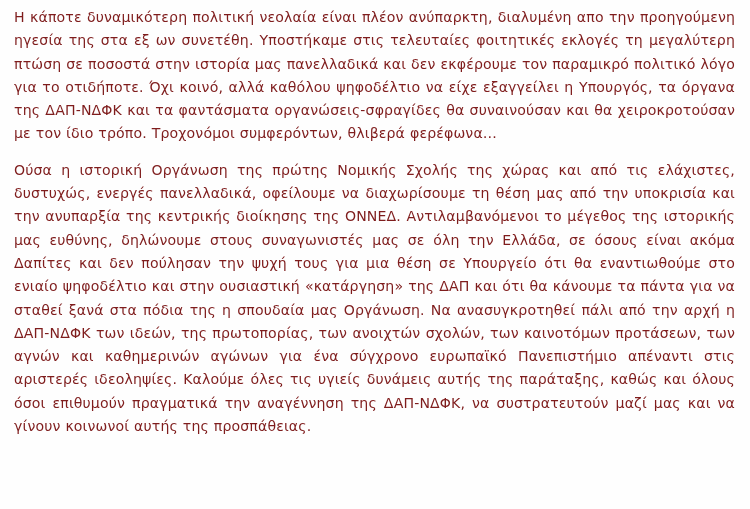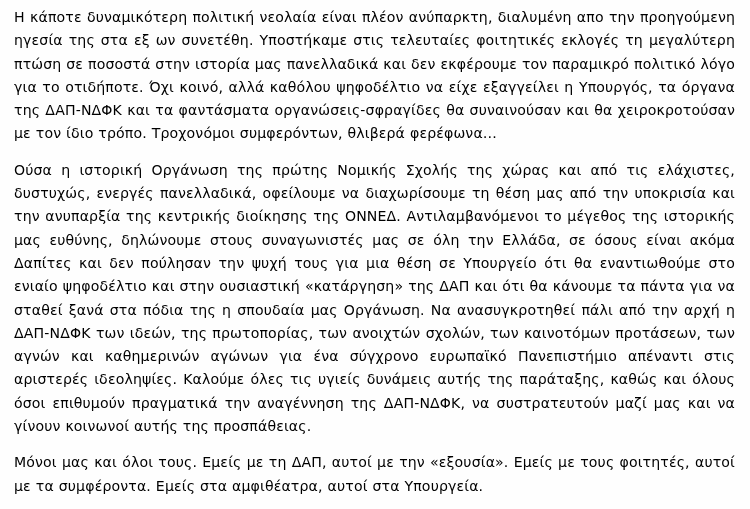--- a/index.html
+++ b/index.html
@@ -21,33 +21,32 @@
     height: 509px;
     padding: 6px 15px 0 14px;
     background: #fefefe;
   }
   .para {
     margin: 0 0 13px 0;
     font-size: 14.1px;
     line-height: 23.3px;
     text-align: justify;
     text-justify: inter-word;
-    color: #000000;
+    color: #7f1d1d;
     letter-spacing: 0.01em;
     word-spacing: 0.02em;
     hyphens: none;
   }
   .para:last-of-type {
     margin-bottom: 0;
   }
 </style>
 </head>
 <body>
 
 <div class="page">
 
   <p class="para">Η κάποτε δυναμικότερη πολιτική νεολαία είναι πλέον ανύπαρκτη, διαλυμένη απο την προηγούμενη ηγεσία της στα εξ ων συνετέθη. Υποστήκαμε στις τελευταίες φοιτητικές εκλογές τη μεγαλύτερη πτώση σε ποσοστά στην ιστορία μας πανελλαδικά και δεν εκφέρουμε τον παραμικρό πολιτικό λόγο για το οτιδήποτε. Όχι κοινό, αλλά καθόλου ψηφοδέλτιο να είχε εξαγγείλει η Υπουργός, τα όργανα της ΔΑΠ-ΝΔΦΚ και τα φαντάσματα οργανώσεις-σφραγίδες θα συναινούσαν και θα χειροκροτούσαν με τον ίδιο τρόπο. Τροχονόμοι συμφερόντων, θλιβερά φερέφωνα…</p>
 
   <p class="para">Ούσα η ιστορική Οργάνωση της πρώτης Νομικής Σχολής της χώρας και από τις ελάχιστες, δυστυχώς, ενεργές πανελλαδικά, οφείλουμε να διαχωρίσουμε τη θέση μας από την υποκρισία και την ανυπαρξία της κεντρικής διοίκησης της ΟΝΝΕΔ. Αντιλαμβανόμενοι το μέγεθος της ιστορικής μας ευθύνης, δηλώνουμε στους συναγωνιστές μας σε όλη την Ελλάδα, σε όσους είναι ακόμα Δαπίτες και δεν πούλησαν την ψυχή τους για μια θέση σε Υπουργείο ότι θα εναντιωθούμε στο ενιαίο ψηφοδέλτιο και στην ουσιαστική «κατάργηση» της ΔΑΠ και ότι θα κάνουμε τα πάντα για να σταθεί ξανά στα πόδια της η σπουδαία μας Οργάνωση. Να ανασυγκροτηθεί πάλι από την αρχή η ΔΑΠ-ΝΔΦΚ των ιδεών, της πρωτοπορίας, των ανοιχτών σχολών, των καινοτόμων προτάσεων, των αγνών και καθημερινών αγώνων για ένα σύγχρονο ευρωπαϊκό Πανεπιστήμιο απέναντι στις αριστερές ιδεοληψίες. Καλούμε όλες τις υγιείς δυνάμεις αυτής της παράταξης, καθώς και όλους όσοι επιθυμούν πραγματικά την αναγέννηση της ΔΑΠ-ΝΔΦΚ, να συστρατευτούν μαζί μας και να γίνουν κοινωνοί αυτής της προσπάθειας.</p>
 
-  <p class="para">Μόνοι μας και όλοι τους. Εμείς με τη ΔΑΠ, αυτοί με την «εξουσία». Εμείς με τους φοιτητές, αυτοί με τα συμφέροντα. Εμείς στα αμφιθέατρα, αυτοί στα Υπουργεία.</p>
 
 </div>
 
 </body></html>

